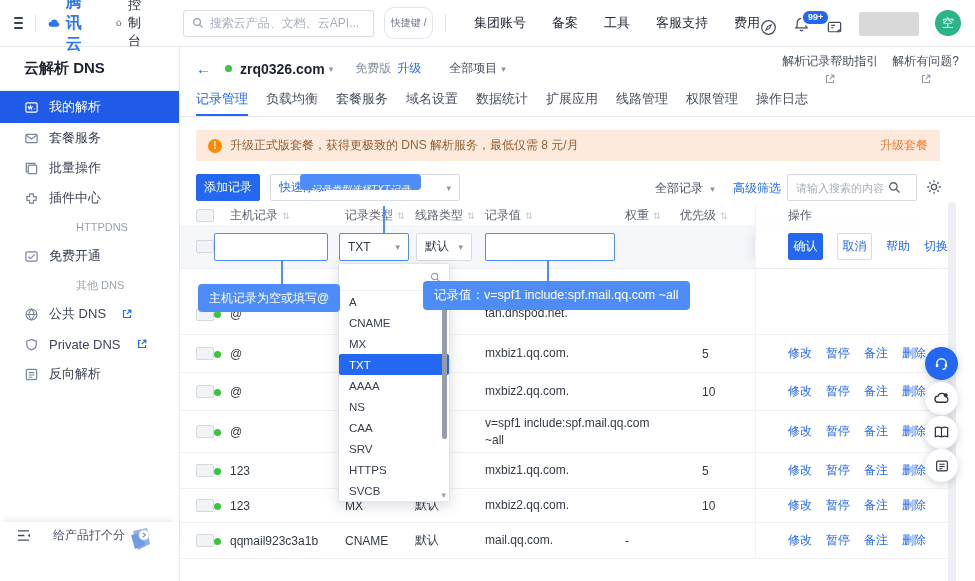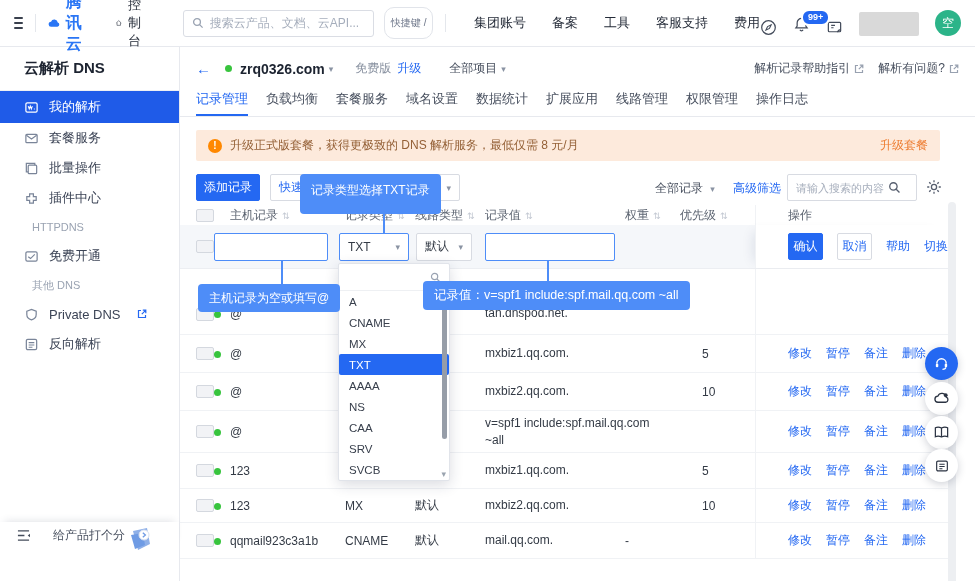--- a/index.html
+++ b/index.html
@@ -33,40 +33,40 @@
 
   
   .sidebar { position:absolute; left:0; top:47px; width:180px; height:534px; background:#fff;
              border-right:1px solid #e7e9ee; z-index:10; }
   .sd-title { height:44px; display:flex; align-items:center; padding-left:24px; font-size:15px;
               font-weight:bold; color:#1c2330; border-bottom:1px solid #eef0f3; }
   .sd-item { height:30px; display:flex; align-items:center; gap:10px; padding-left:24px; font-size:13px;
              color:#3c4456; cursor:pointer; }
   .sd-item.active { background:#1f5be8; color:#fff; height:32px; }
   .sd-item svg { flex:0 0 auto; }
-  .sd-section { height:28px; display:flex; align-items:center; padding-left:32px; font-size:11px; color:#9aa3b2; }
+  .sd-section { height:28px; display:flex; align-items:center; padding-left:32px; font-size:11px; color:#9aa3b2;margin-left:44px; }
   .ext { margin-left:6px; }
   .sd-footer { position:absolute; left:0; top:475px; width:179px; height:27px; display:flex; align-items:center;
                padding:0 16px; background:#fff; box-shadow:0 -5px 9px -5px rgba(50,60,90,.18); }
   .rate-label { margin-left:22px; font-size:12px; color:#474f5e; position:relative; z-index:2; }
   .rate-ico { position:relative; margin-left:2px; top:3px; }
 
   
   .main { position:absolute; left:180px; top:47px; width:795px; height:534px; background:#fff; }
 
   .domain-bar { position:absolute; left:0; top:0; width:795px; height:43px; display:flex; align-items:center; padding:0 16px; }
   .back { color:#2468f2; font-size:15px; cursor:pointer; margin-right:14px; }
   .gdot { display:inline-block; width:7px; height:7px; border-radius:50%; background:#38c43e; }
   .domain-name { font-size:14px; font-weight:bold; color:#1c2330; margin-left:8px; }
   .caret { color:#8a93a3; font-size:9px; margin-left:4px; }
   .plan { color:#868f9e; margin-left:22px; }
   .upgrade { color:#2468f2; margin-left:6px; cursor:pointer; }
   .project { margin-left:28px; color:#474f5e; }
   .help-links { margin-left:auto; display:flex; align-items:center; gap:14px; color:#474f5e; font-size:12px; }
-  .help-links .hl { display:flex; align-items:center; gap:4px; cursor:pointer; white-space:nowrap; }
+  .help-links .hl { display:flex; align-items:center; gap:4px; cursor:pointer; white-space:nowrap;flex-direction:column; }
 
   .tabs { position:absolute; left:0; top:43px; width:795px; height:27px; display:flex; gap:18px;
           padding-left:16px; border-bottom:1px solid #e7e9ee; }
   .tab { font-size:13px; color:#474f5e; cursor:pointer; padding-bottom:7px; white-space:nowrap; }
   .tab.active { color:#2468f2; border-bottom:2px solid #2468f2; }
 
   .notice { position:absolute; left:16px; top:83px; width:744px; height:31px; background:#fdeadc; border-radius:2px;
             display:flex; align-items:center; padding:0 12px; color:#946036; }
   .notice-ico { width:14px; height:14px; border-radius:50%; background:#ff8800; color:#fff; font-size:10px; font-weight:bold;
                 display:flex; align-items:center; justify-content:center; margin-right:8px; flex:0 0 auto; }
@@ -133,21 +133,21 @@
   .dd-search { height:27px; border-bottom:1px solid #eef0f3; position:relative; }
   .dd-search svg { position:absolute; right:8px; top:8px; }
   .dd-opt { height:21px; display:flex; align-items:center; padding-left:10px; font-size:11.5px; color:#39404d; cursor:pointer; }
   .dd-opt.sel { background:#2468f2; color:#fff; }
   .dd-thumb { position:absolute; right:2px; top:32px; width:5px; height:143px; background:#969da8; border-radius:3px; }
   .dd-corner { position:absolute; right:3px; bottom:1px; color:#9aa3af; font-size:9px; }
 
   
   .tip { position:absolute; background:#4e8df8; color:#fff; border-radius:4px; white-space:nowrap; z-index:8;
          padding:0 11px; }
-  .tip-type { left:120px; top:127px; height:40px; line-height:32px; font-size:12px; }
+  .tip-type { left:120px; top:127px; height:16px; line-height:32px; font-size:10px;font-style:italic; }
   .tip-host { left:18px; top:237px; height:28px; line-height:28px; font-size:12px; }
   .tip-value{ left:243px; top:234px; height:29px; line-height:29px; font-size:12.5px; }
   .conn { position:absolute; width:2px; background:#4e8df8; z-index:7; }
 
   .scroll-strip { position:absolute; left:768px; top:155px; width:8px; height:390px; background:#edeff2; border-radius:4px; }
 
   .fab { position:absolute; left:745px; width:33px; height:33px; border-radius:50%; background:#fff;
          box-shadow:0 2px 8px rgba(30,40,70,.22); display:flex; align-items:center; justify-content:center;
          cursor:pointer; z-index:9; }
   .fab-blue { background:#2468f2; }
@@ -249,20 +249,31 @@
     <div class="sd-section">HTTPDNS</div>
     <div class="sd-item">
       <svg width="15" height="15" viewBox="0 0 16 16">
           <rect x="2" y="3" width="12" height="10" rx="1.5" fill="none" stroke="#7a8599" stroke-width="1.3"></rect>
           <path d="M4.5 8.2 7 10.2l4.5-4.5" fill="none" stroke="#7a8599" stroke-width="1.2"></path>
         </svg>
       <span>免费开通</span>
     </div>
 
     <div class="sd-section">其他 DNS</div>
+    <div class="sd-item">
+      <svg width="15" height="15" viewBox="0 0 16 16">
+          <circle cx="8" cy="8" r="5.8" fill="none" stroke="#7a8599" stroke-width="1.3"></circle>
+          <path d="M2.2 8h11.6M8 2.2c-3.4 3.6-3.4 8 0 11.6 3.4-3.6 3.4-8 0-11.6z" fill="none" stroke="#7a8599" stroke-width="1.1"></path>
+        </svg>
+      <span>公共 DNS</span>
+      <svg class="ext" width="10" height="10" viewBox="0 0 10 10">
+          <path d="M4 1.5H1.5v7h7V6" fill="none" stroke="#2468f2" stroke-width="1.2"></path>
+          <path d="M5.8 1.2h3v3M8.6 1.4 4.8 5.2" fill="none" stroke="#2468f2" stroke-width="1.2"></path>
+        </svg>
+    </div>
     <div class="sd-item">
       <svg width="15" height="15" viewBox="0 0 16 16">
           <path d="M3 4.5 8 2.5l5 2v3.5c0 3-2.2 5-5 5.8-2.8-.8-5-2.8-5-5.8z" fill="none" stroke="#7a8599" stroke-width="1.3"></path>
         </svg>
       <span>Private DNS</span>
       <svg class="ext" width="10" height="10" viewBox="0 0 10 10">
           <path d="M4 1.5H1.5v7h7V6" fill="none" stroke="#2468f2" stroke-width="1.2"></path>
           <path d="M5.8 1.2h3v3M8.6 1.4 4.8 5.2" fill="none" stroke="#2468f2" stroke-width="1.2"></path>
         </svg>
     </div>
@@ -512,20 +523,21 @@
           </svg>
       </div>
       <div class="dd-opt">A</div>
       <div class="dd-opt">CNAME</div>
       <div class="dd-opt">MX</div>
       <div class="dd-opt sel">TXT</div>
       <div class="dd-opt">AAAA</div>
       <div class="dd-opt">NS</div>
       <div class="dd-opt">CAA</div>
       <div class="dd-opt">SRV</div>
+      <div class="dd-opt">HTTPS</div>
       <div class="dd-opt">SVCB</div>
       <div class="dd-thumb"></div>
       <span class="dd-corner">▾</span>
     </div>
 
     <div class="conn" style="left:203px; top:159px; height:27px;"></div>
     <div class="tip tip-type">记录类型选择TXT记录</div>
     <div class="conn" style="left:101px; top:213px; height:24px;"></div>
     <div class="tip tip-host">主机记录为空或填写@</div>
     <div class="conn" style="left:367px; top:213px; height:21px;"></div>

